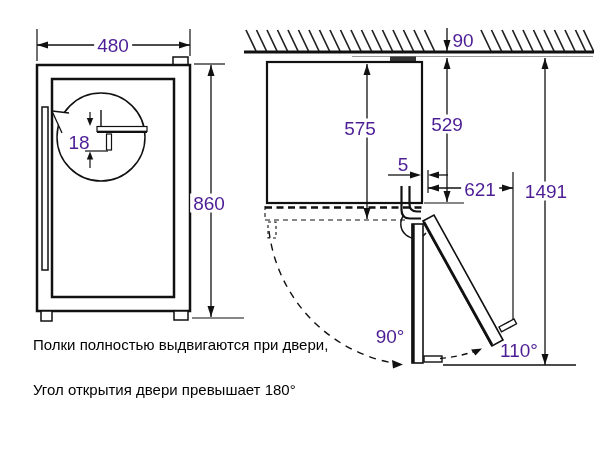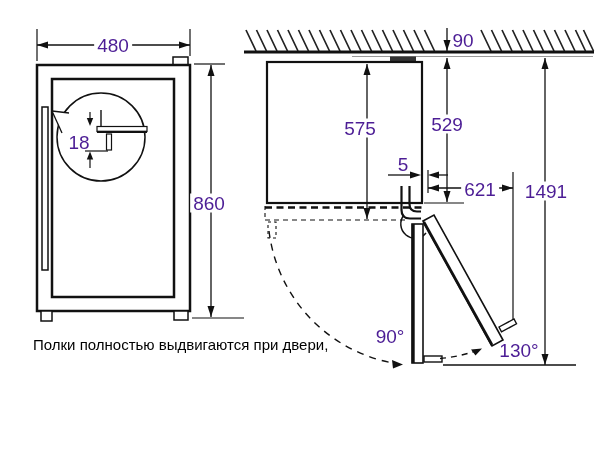--- a/index.html
+++ b/index.html
@@ -154,18 +154,19 @@
 <div class="dim bgw" style="left:113px;top:45px;">480</div>
 <div class="dim bgw" style="left:209px;top:191px;margin-top:12px;">860</div>
 <div class="dim" style="left:79px;top:142px;">18</div>
 <div class="dim" style="left:463px;top:40px;">90</div>
 <div class="dim bgw" style="left:360px;top:128px;">575</div>
 <div class="dim bgw" style="left:447px;top:124px;">529</div>
 <div class="dim" style="left:403px;top:164px;">5</div>
 <div class="dim bgw" style="left:480px;top:189px;">621</div>
 <div class="dim bgw" style="left:546px;top:191px;">1491</div>
 <div class="dim" style="left:390px;top:336px;">90°</div>
-<div class="dim" style="left:519px;top:350px;">130°</div>
+<div class="dim" style="left:519px;top:350px;">110°</div>
 
 <div class="note" style="left:33px;top:335px;">Полки полностью выдвигаются при двери,</div>
+<div class="note" style="left:33px;top:380px;">Угол открытия двери превышает 180°</div>
 
 
 </div>
 
 </body></html>

